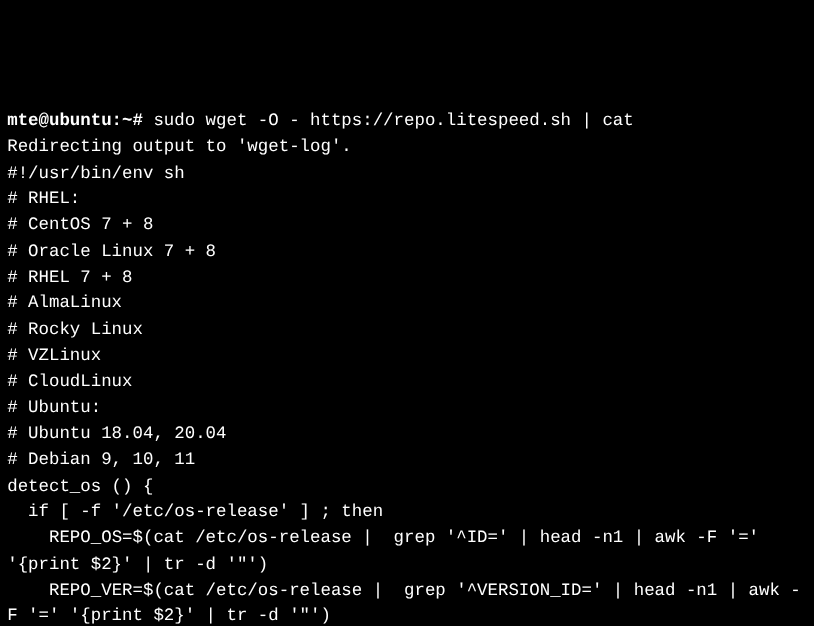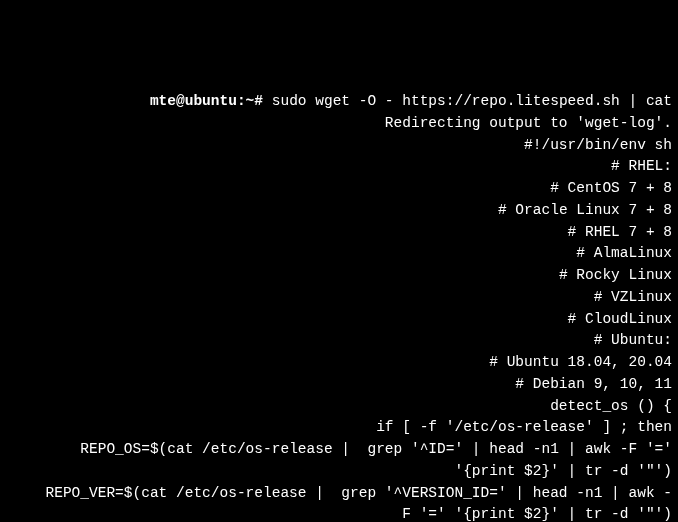--- a/index.html
+++ b/index.html
@@ -15,21 +15,20 @@
       line-height: 1.5;
       padding: 4px 6px;
       width: 678px;
       height: 522px;
       overflow: hidden;
       white-space: pre-wrap;
       word-wrap: break-word;
     }
     .terminal-line {
       display: block;
-      text-align: right;
     }
     .prompt {
       font-weight: bold;
     }
   </style>
 </head>
 <body>
 
 
 

